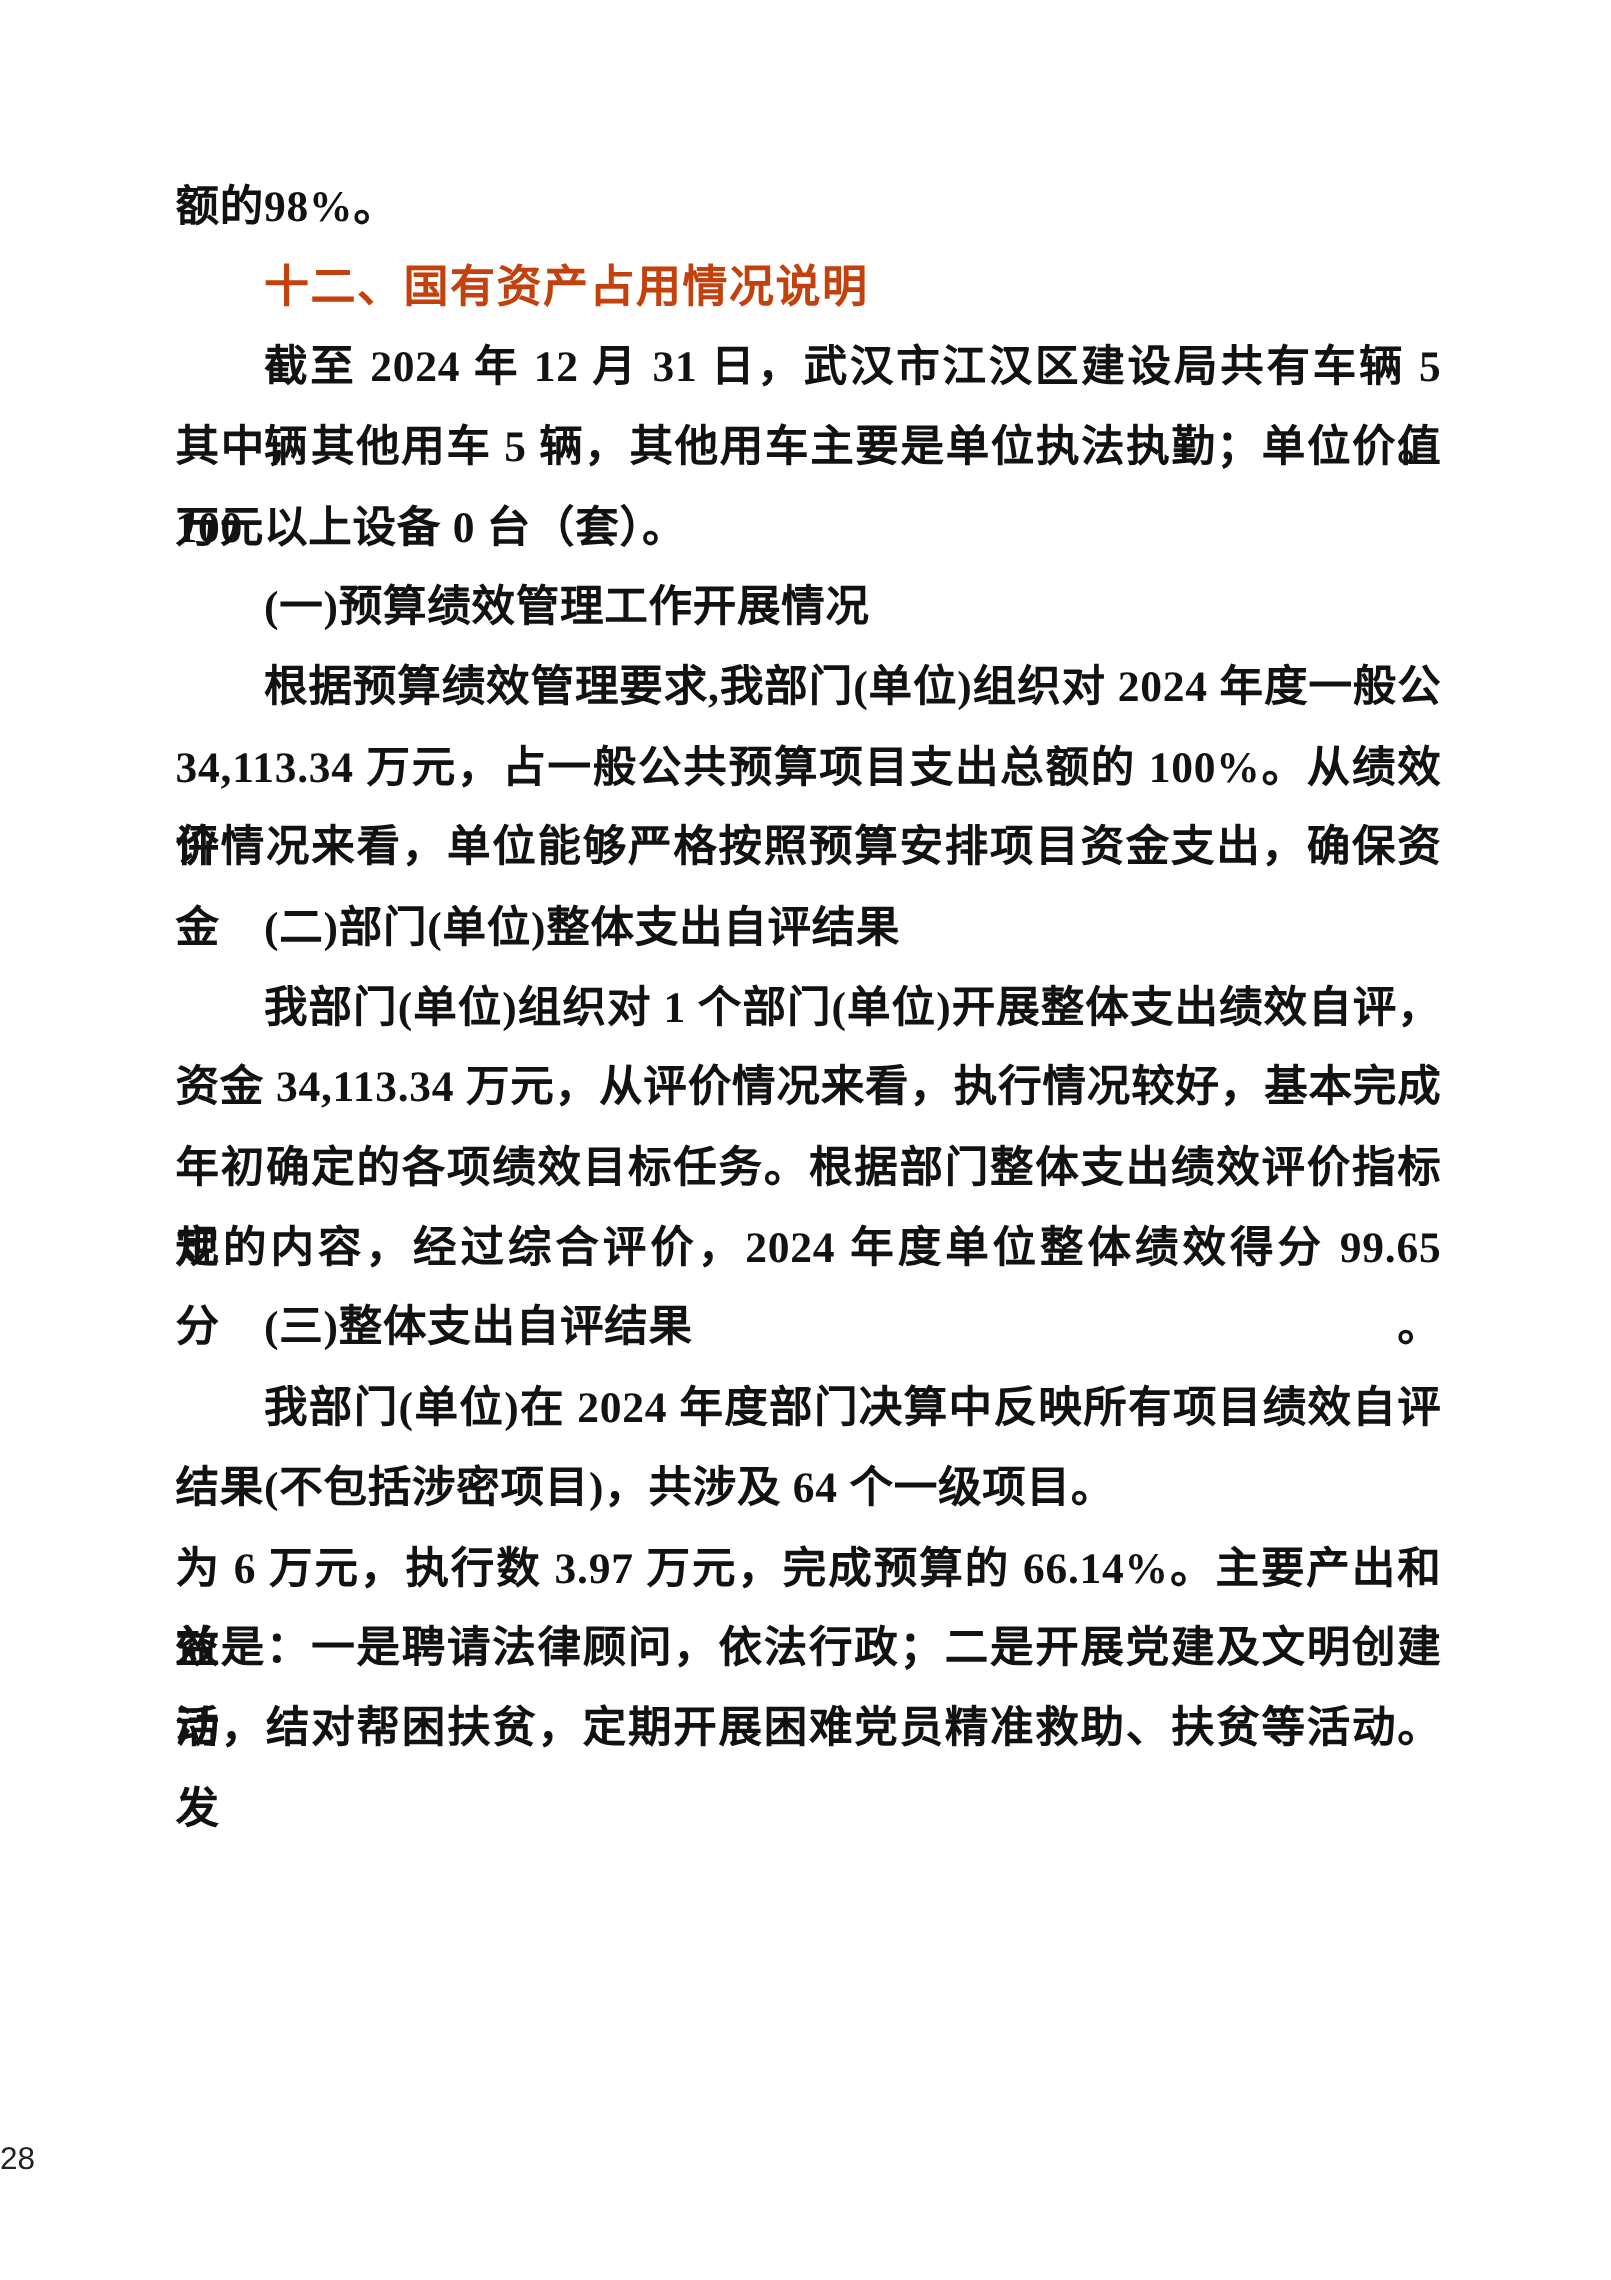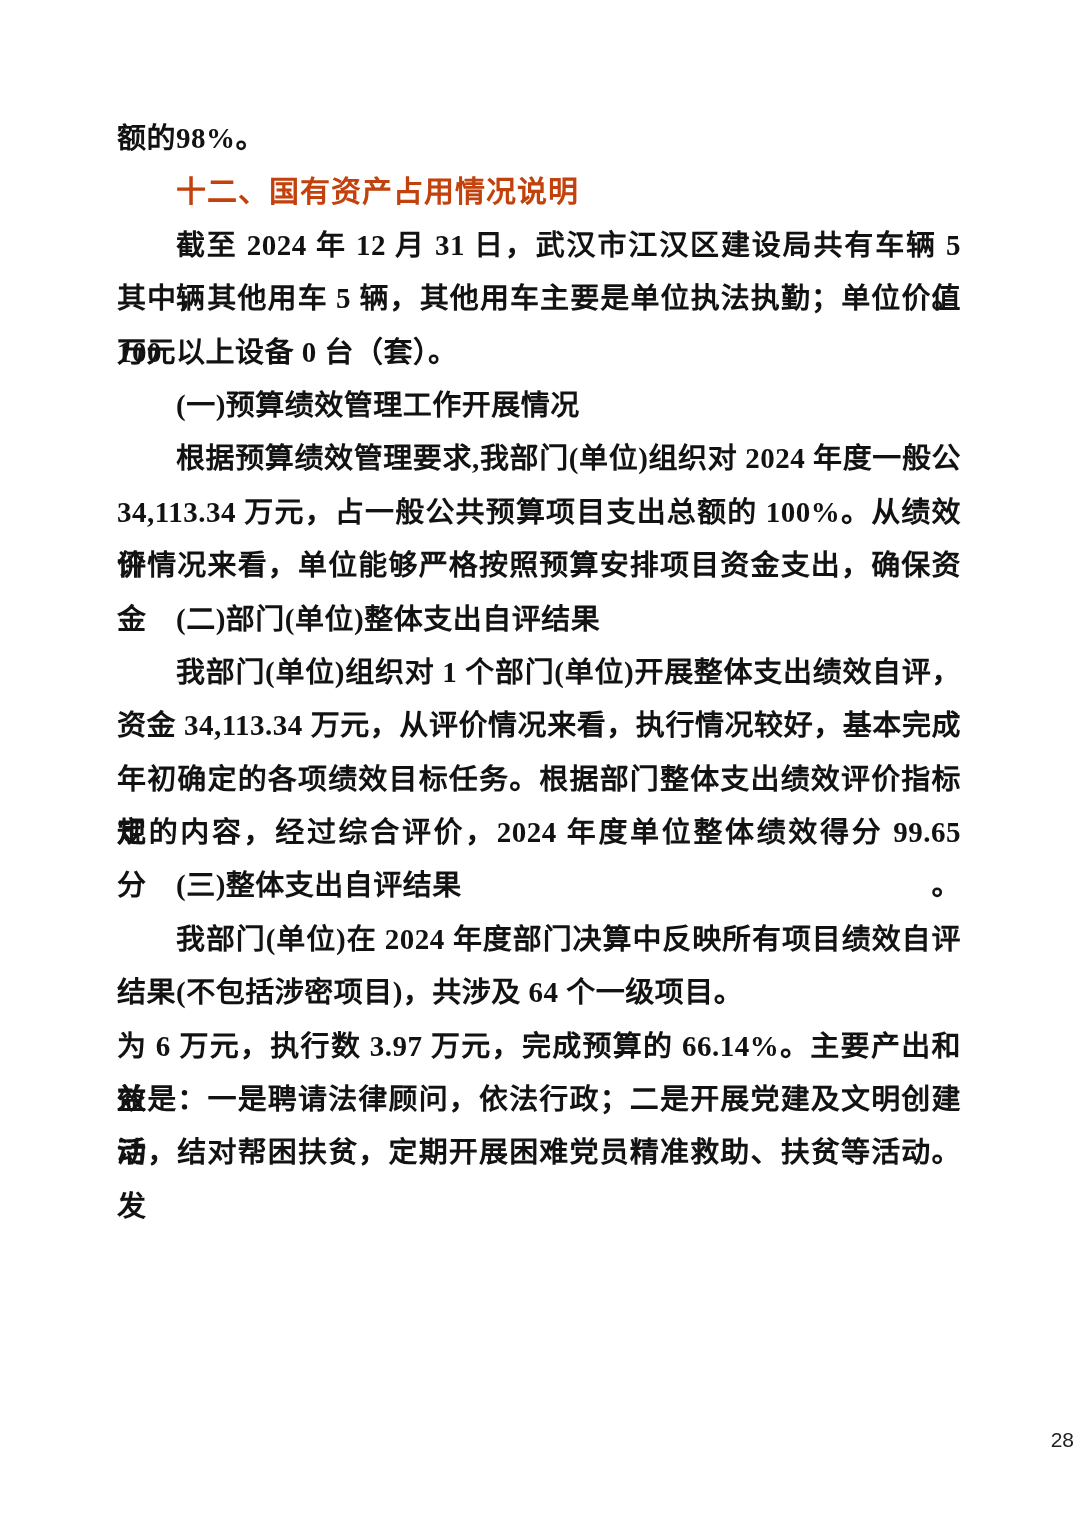--- a/index.html
+++ b/index.html
@@ -47,21 +47,21 @@
     font-weight: 700;
     font-size: 30px;
     letter-spacing: 1px;
     color: #c2410c;
   }
   .page-number {
     position: absolute;
     left: 0;
     top: 1428px;
     width: 100%;
-    text-align: right;
+    text-align: left;
     font-family: "Liberation Sans", "DejaVu Sans", sans-serif;
     font-size: 21px;
     color: #222222;
   }
 </style>
 </head>
 <body>
 
 <div class="page">
   <div class="text-block">

